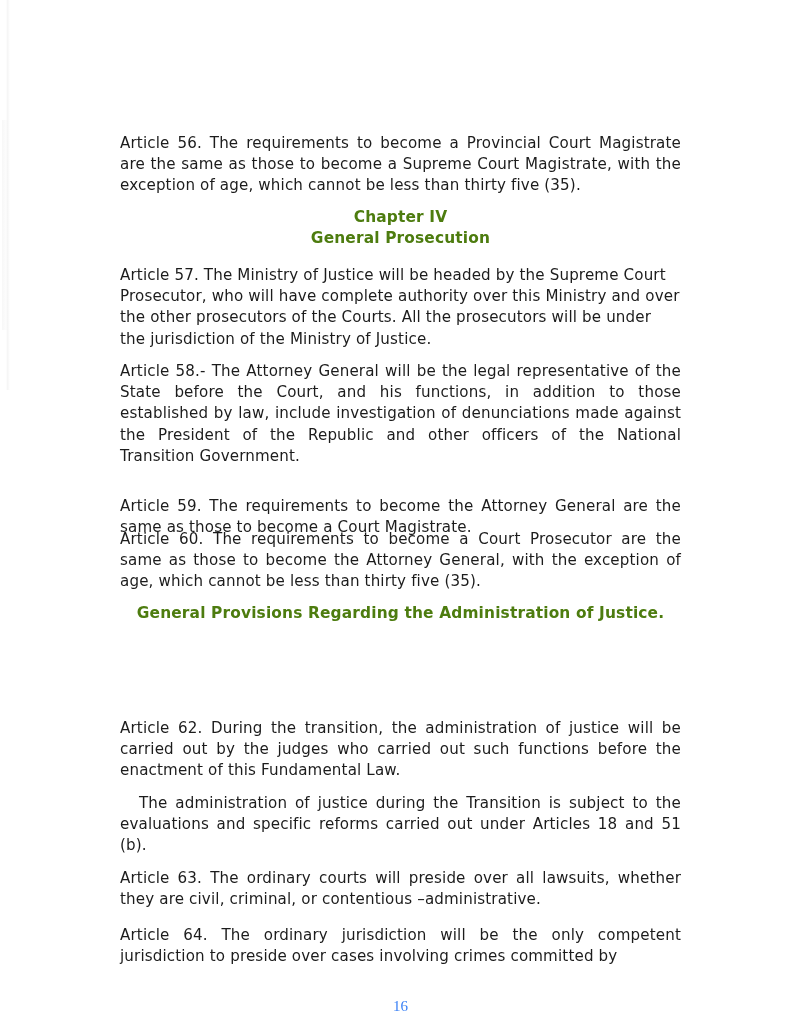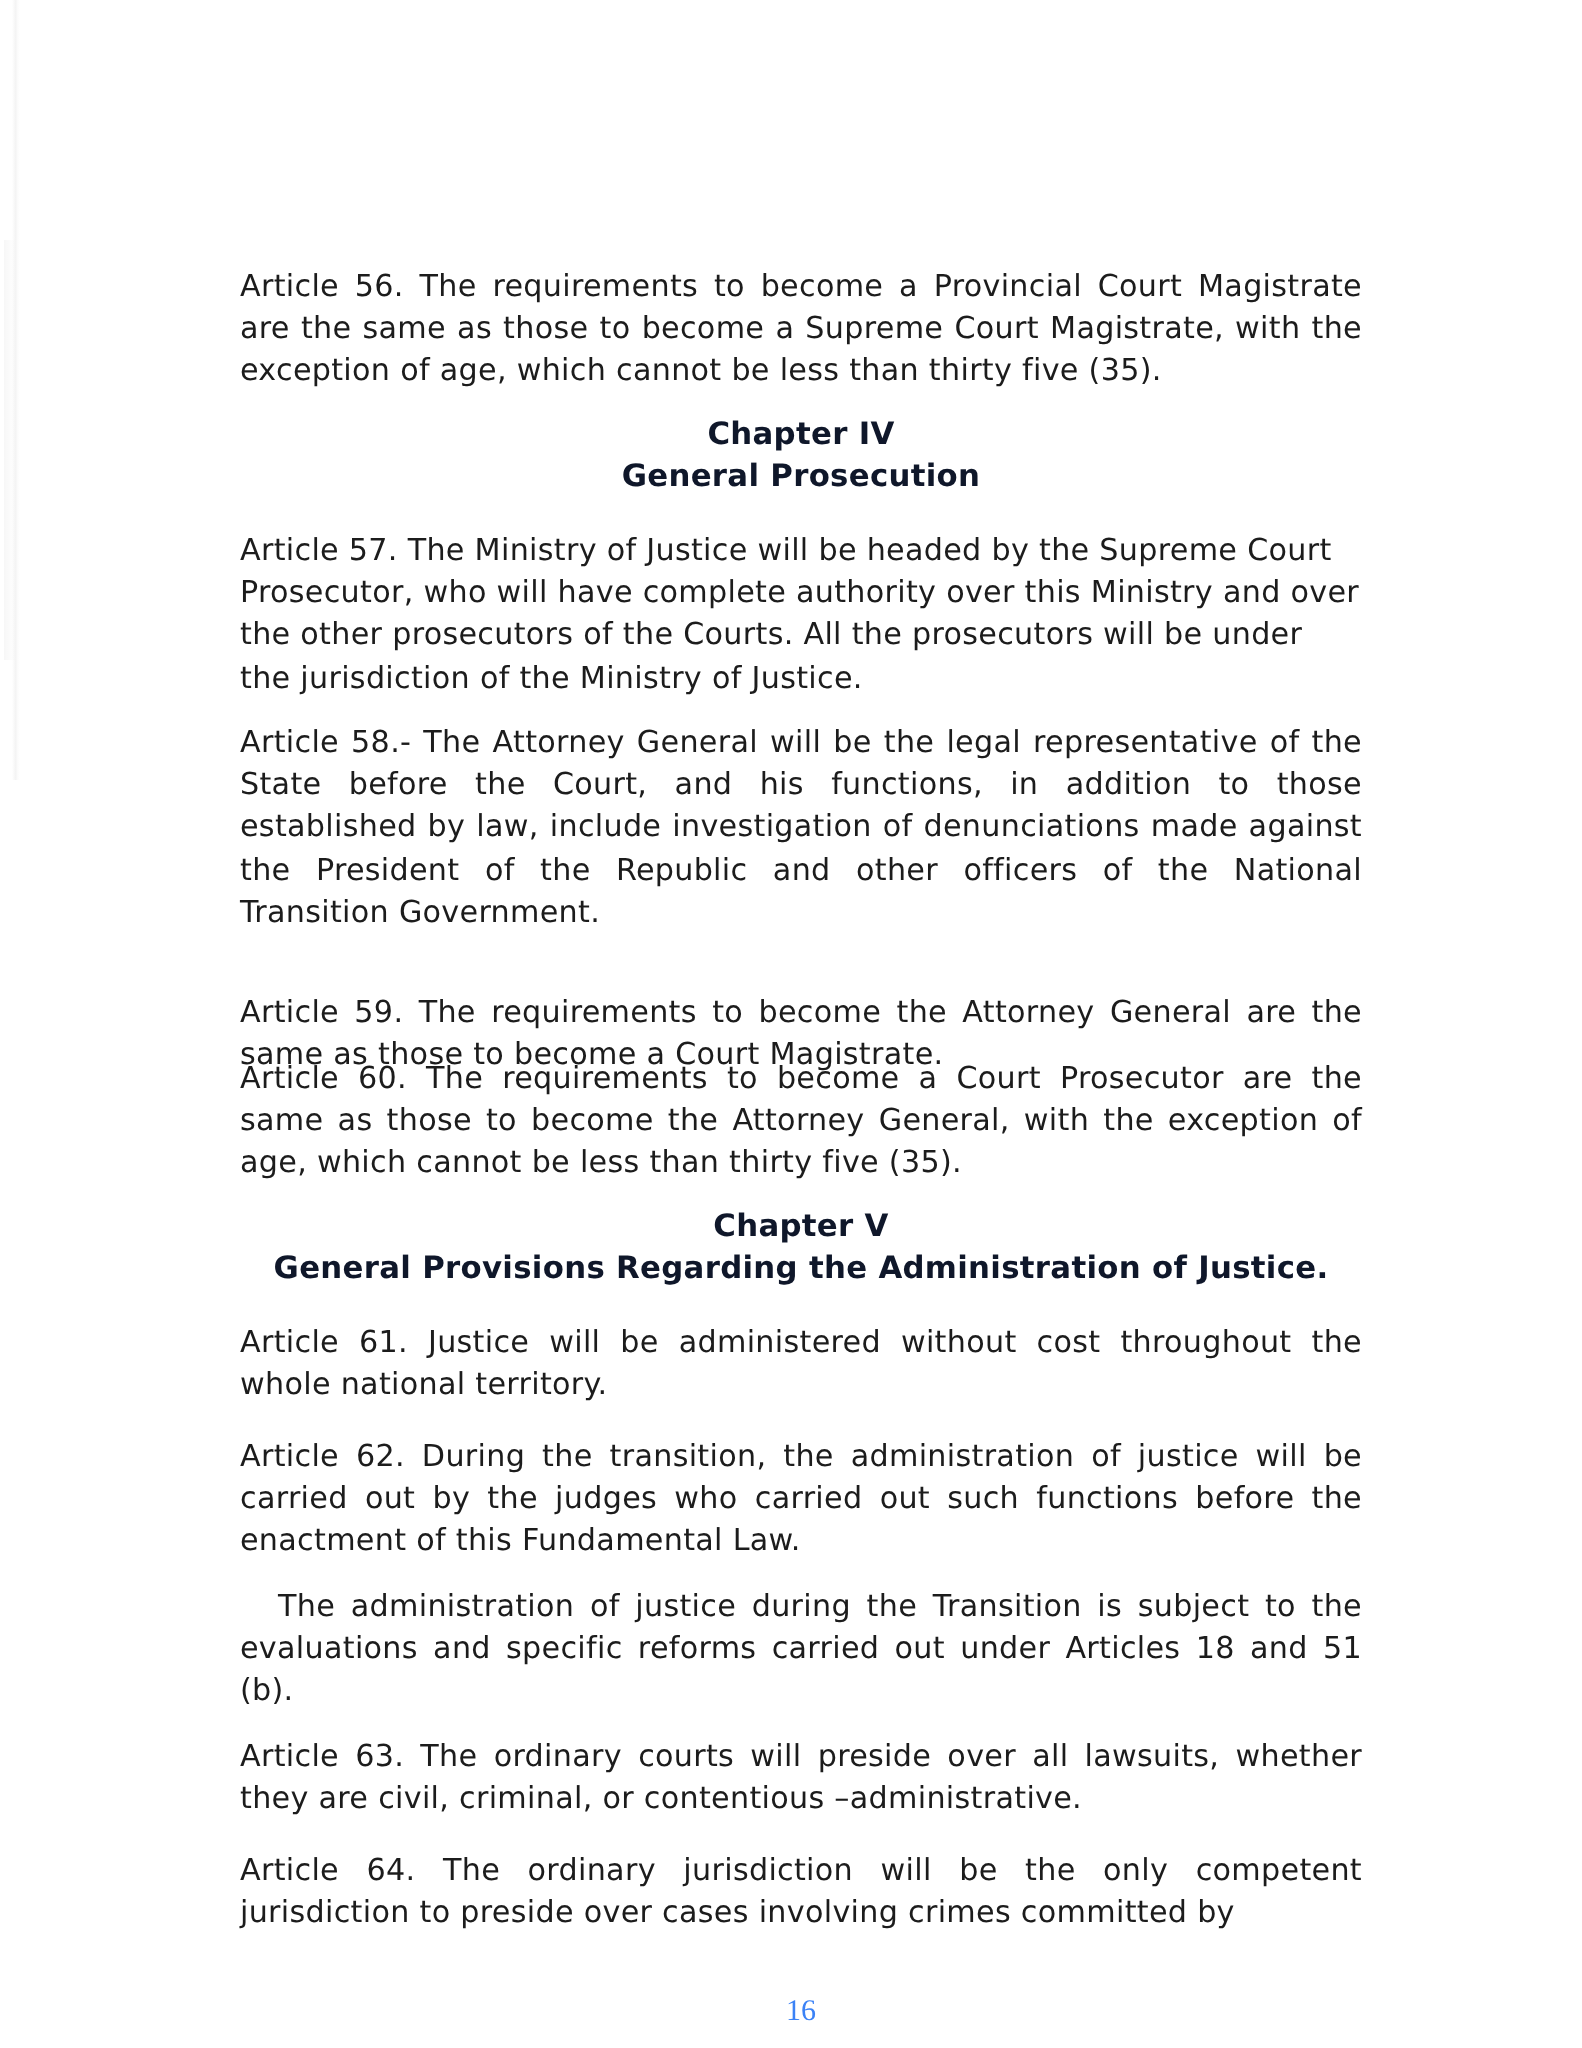--- a/index.html
+++ b/index.html
@@ -67,21 +67,21 @@
   .body-text.indented {
     text-indent: 19px;
   }
 
   .chapter-heading {
     text-align: center;
     font-weight: bold;
     font-size: 15.4px;
     line-height: 21.4px;
     margin: 0;
-    color: #0f172a;
+    color: #4d7c0f;
     letter-spacing: 0.01em;
   }
 
   .page-number {
     position: absolute;
     left: 0;
     top: 950px;
     width: 561px;
     text-align: center;
     font-family: "Liberation Serif", serif;
@@ -119,27 +119,23 @@
 
   <div class="blk" style="top:448px;">
     <p class="body-text">Article 59. The requirements to become the Attorney General are the same as those to become a Court Magistrate.</p>
   </div>
 
   <div class="blk" style="top:481px;">
     <p class="body-text">Article 60. The requirements to become a Court Prosecutor are the same as those to become the Attorney General, with the exception of age, which cannot be less than thirty five (35).</p>
   </div>
 
   <div class="blk" style="top:555px;">
-    <div class="chapter-heading">Chapter V</div>
     <div class="chapter-heading">General Provisions Regarding the Administration of Justice.</div>
   </div>
 
-  <div class="blk" style="top:613px;">
-    <p class="body-text">Article 61. Justice will be administered without cost throughout the whole national territory.</p>
-  </div>
 
   <div class="blk" style="top:670px;">
     <p class="body-text">Article 62. During the transition, the administration of justice will be carried out by the judges who carried out such functions before the enactment of this Fundamental Law.</p>
   </div>
 
   <div class="blk" style="top:745px;">
     <p class="body-text indented">The administration of justice during the Transition is subject to the evaluations and specific reforms carried out under Articles 18 and 51 (b).</p>
   </div>
 
   <div class="blk" style="top:820px;">

